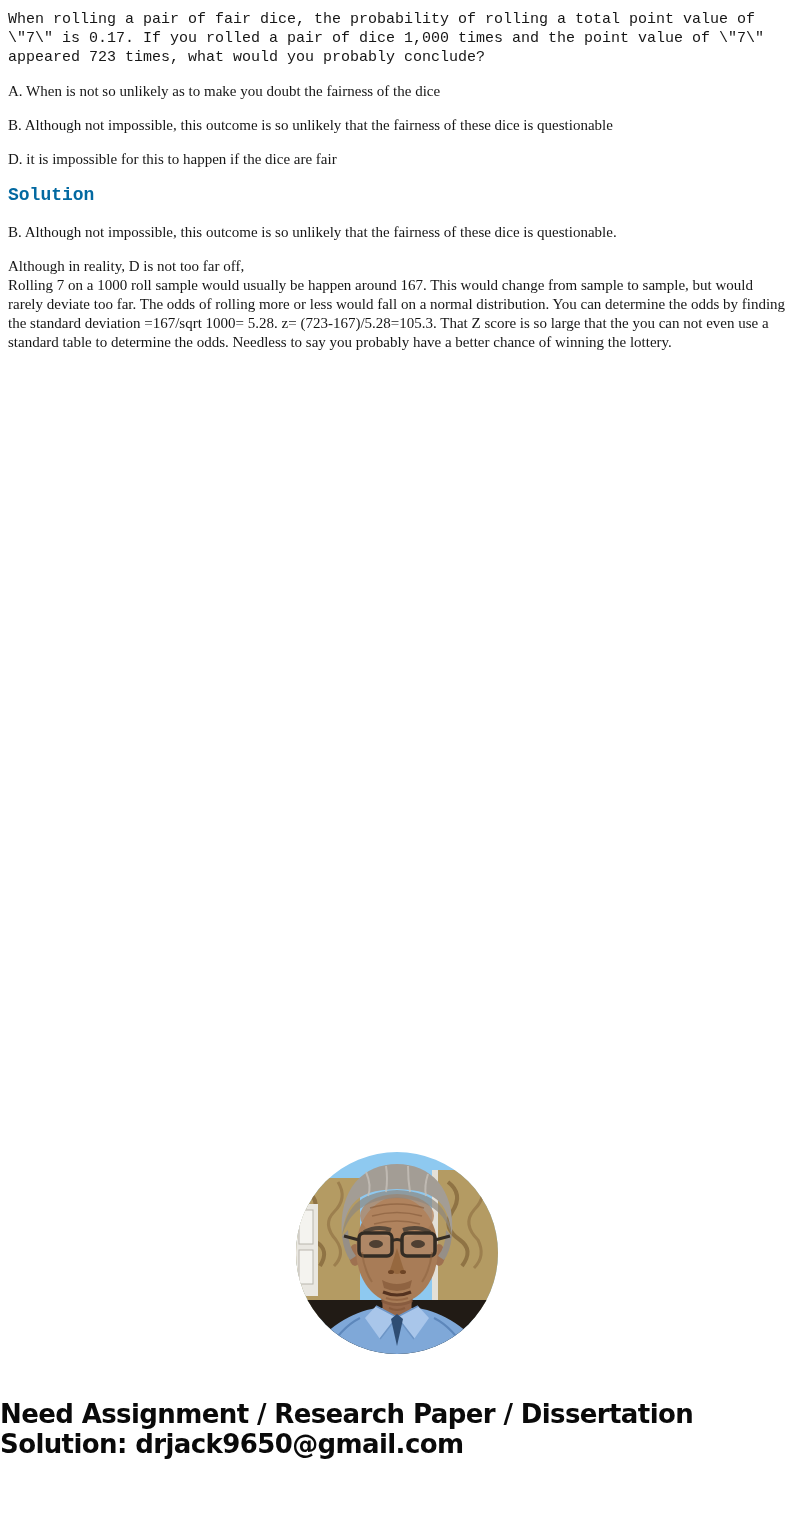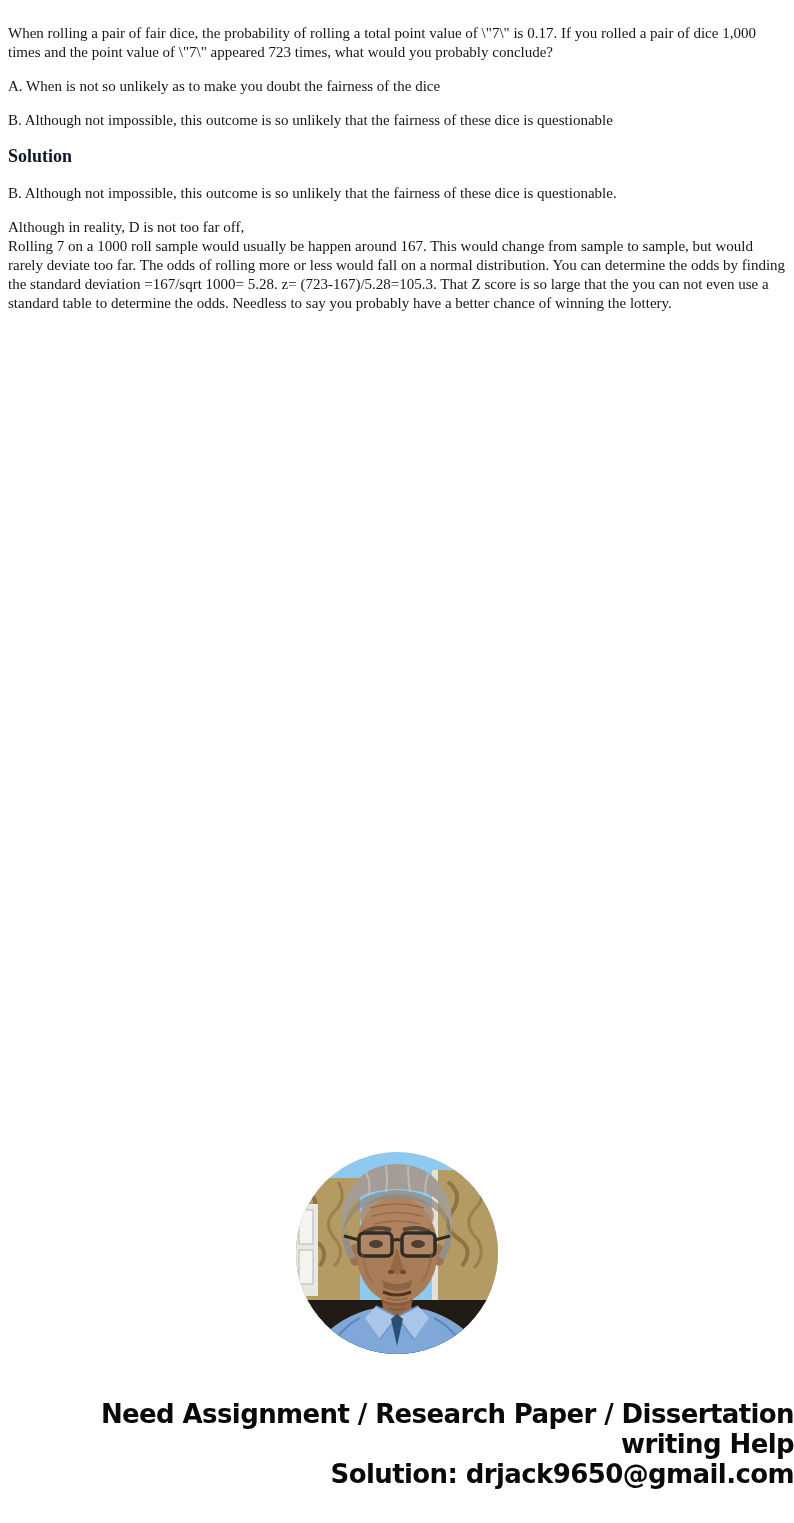--- a/index.html
+++ b/index.html
@@ -21,64 +21,67 @@
     left: 0;
     width: 778px;
     padding: 8px 8px 0 8px;
     font-size: 15px;
     line-height: 19px;
   }
   .content p {
     margin: 15px 0;
   }
   .content p.first {
-    margin-top: 16px;
+    margin-top: 2px;
+    font-family: Liberation Mono, monospace;
   }
   .content h2 {
     font-size: 18px;
     line-height: 22px;
     margin: 15px 0 17px 0;
     font-weight: bold;
-    color: #0f172a;
+    color: #0369a1;
+    font-family: Liberation Mono, monospace;
   }
   .explanation {
     white-space: pre-line;
     font-family: Liberation Serif, serif;
   }
   .avatar-wrap {
     position: absolute;
     top: 1152px;
     left: 296px;
     width: 202px;
     height: 202px;
   }
   .avatar-wrap svg {
     display: block;
   }
   .footer-banner {
     position: absolute;
     top: 1399px;
     left: 0;
     width: 794px;
-    text-align: right;
+    text-align: left;
     font-family: "DejaVu Sans", "Liberation Sans", sans-serif;
     font-weight: bold;
     font-size: 26px;
     line-height: 30px;
     letter-spacing: -0.6px;
     color: #0a0a0a;
   }
 </style>
 </head>
 <body>
 
 <div class="content">
   <p class="first">When rolling a pair of fair dice, the probability of rolling a total point value of \"7\" is 0.17. If you rolled a pair of dice 1,000 times and the point value of \"7\" appeared 723 times, what would you probably conclude?</p>
   <p>A. When is not so unlikely as to make you doubt the fairness of the dice</p>
   <p>B. Although not impossible, this outcome is so unlikely that the fairness of these dice is questionable</p>
+  <p>D. it is impossible for this to happen if the dice are fair</p>
   <h2>Solution</h2>
   <p>B. Although not impossible, this outcome is so unlikely that the fairness of these dice is questionable.</p>
   <p class="explanation">Although in reality, D is not too far off,
 Rolling 7 on a 1000 roll sample would usually be happen around 167. This would change from sample to sample, but would rarely deviate too far. The odds of rolling more or less would fall on a normal distribution. You can determine the odds by finding the standard deviation =167/sqrt 1000= 5.28. z= (723-167)/5.28=105.3. That Z score is so large that the you can not even use a standard table to determine the odds. Needless to say you probably have a better chance of winning the lottery.</p>
 </div>
 
 <div class="avatar-wrap">
   <svg width="202" height="202" viewBox="0 0 202 202" role="img">
     <defs>
       <clipPath id="avclip">
@@ -152,15 +155,14 @@
       <path d="M93,156 Q101,160 109,156" stroke="#7a4e30" stroke-width="2" fill="none" opacity="0.5"></path>
 
       <path d="M66,100 q2,18 10,30" stroke="#8a5f3e" stroke-width="2" fill="none" opacity="0.5"></path>
       <path d="M136,100 q-2,18 -10,30" stroke="#8a5f3e" stroke-width="2" fill="none" opacity="0.5"></path>
     </g>
   </svg>
 </div>
 
 <div class="footer-banner">
   <div>Need Assignment / Research Paper / Dissertation</div>
-  <div>writing Help</div>
   <div>Solution: drjack9650@gmail.com</div>
 </div>
 
 </body></html>

